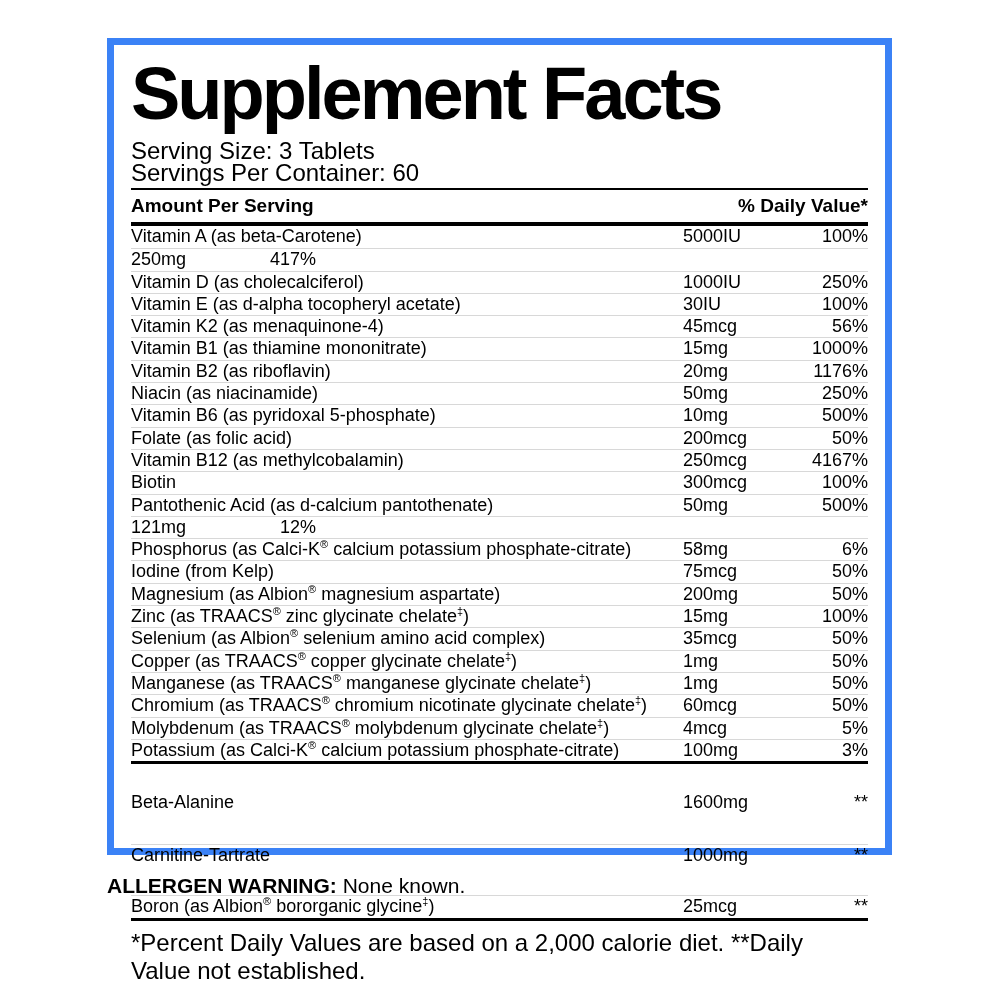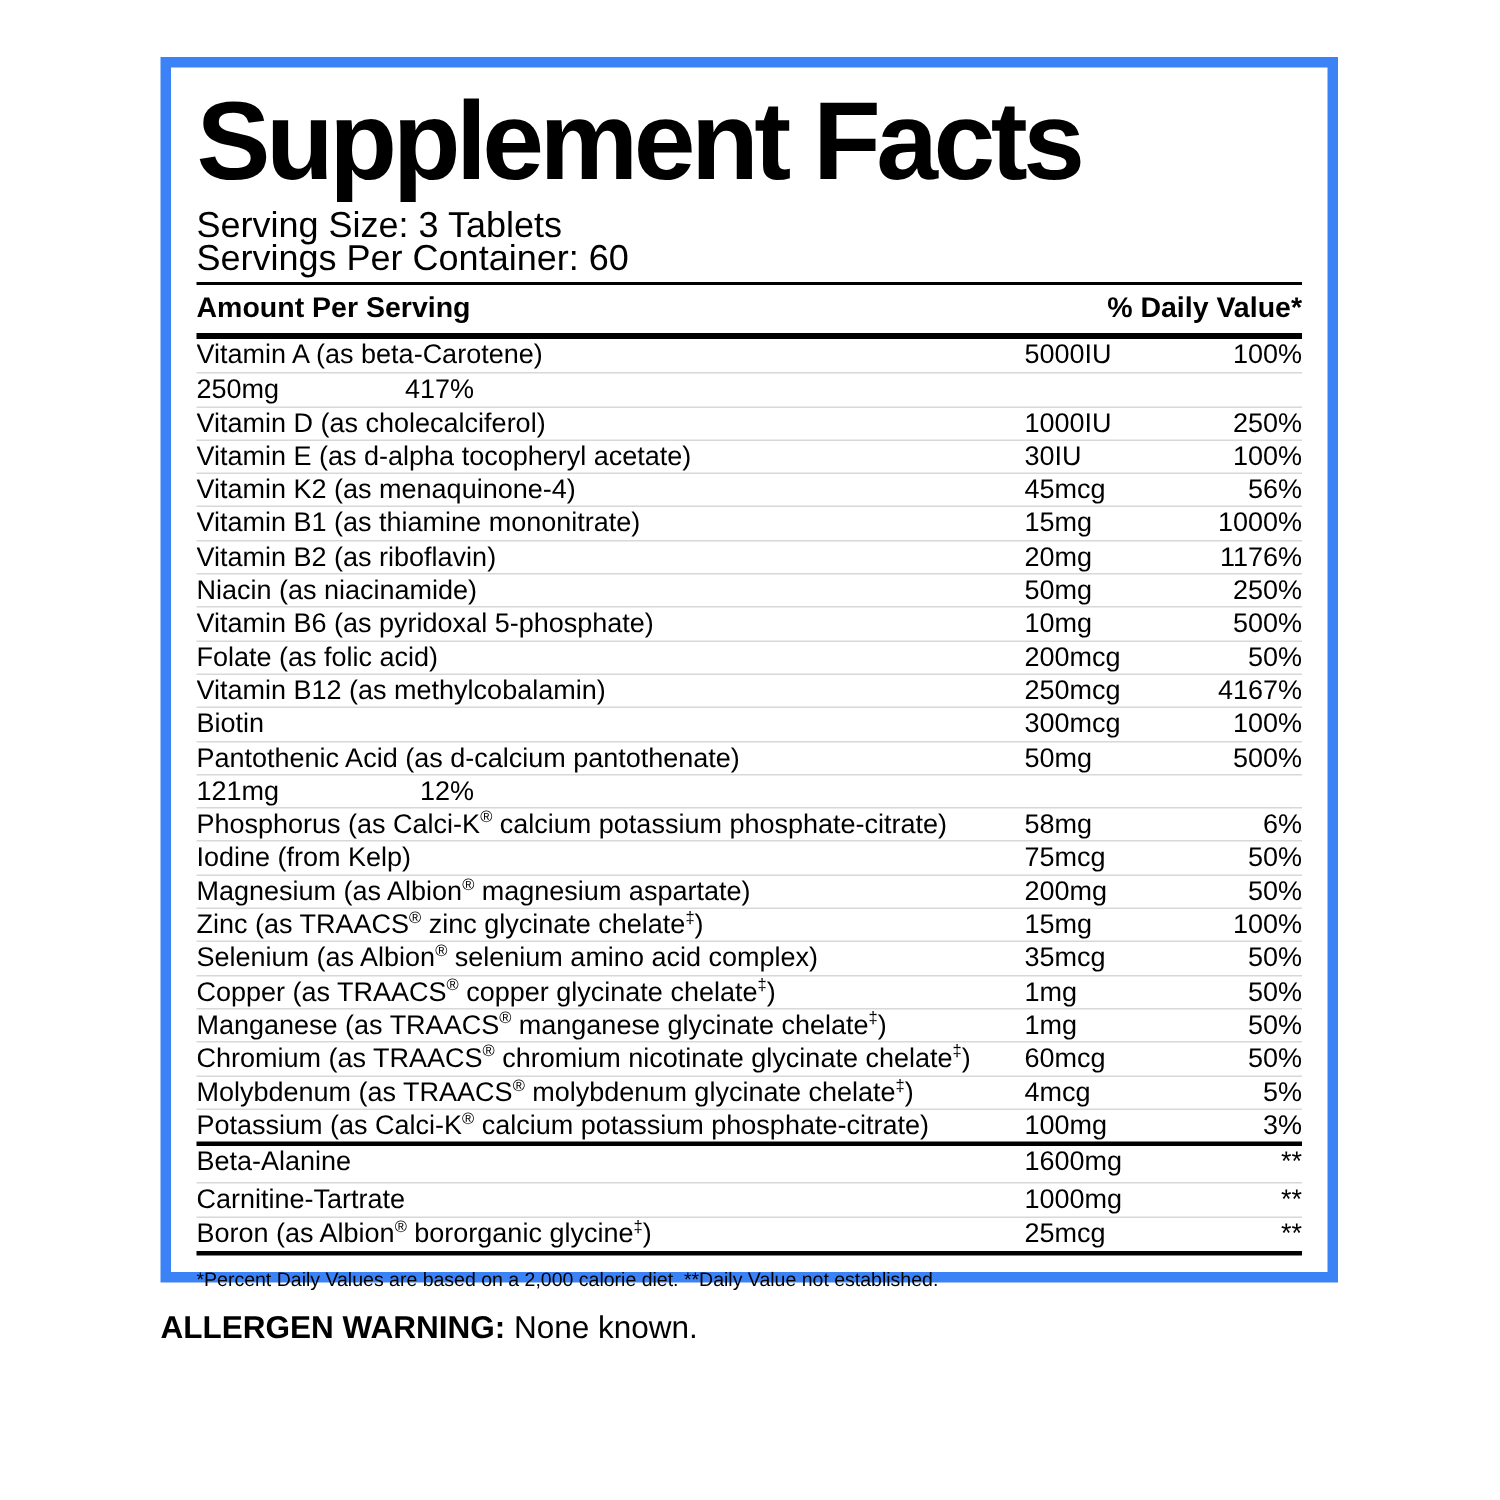--- a/index.html
+++ b/index.html
@@ -50,26 +50,26 @@
     display: flex; align-items: baseline;
     height: 22.3px;
     font-size: 18px; line-height: 21px;
     overflow: hidden;
   }
   .row + .row { border-top: 1.5px solid #d8d8d8; }
   .row .name { flex: 1; white-space: nowrap; }
   .row .amt  { width: 100px; text-align: left; white-space: nowrap; }
   .row .dv   { width: 85px;  text-align: right; white-space: nowrap; }
 
-  .rows-extra .row { height: 23.4px; }
+  .rows-extra .row { height: 23.4px; margin-top: 28px; }
 
   sup { font-size: 11px; vertical-align: super; line-height: 0; }
 
   .footnote {
-    font-size: 13px;
+    font-size: 24px;
     padding: 8px 0 6px 0;
   }
 
   .below {
     position: absolute;
     left: 107px; top: 872px;
     width: 800px;
     font-size: 21px;
     line-height: 27.5px;
   }

